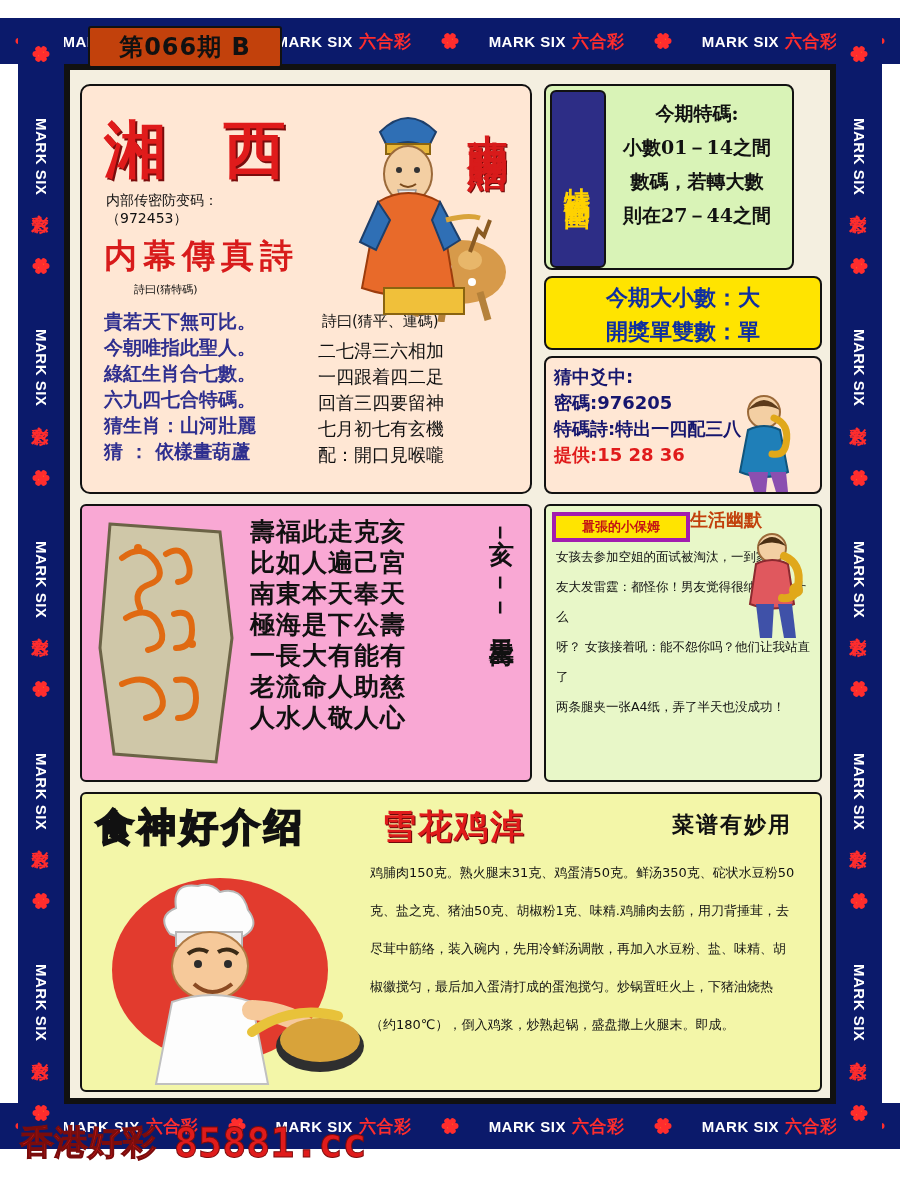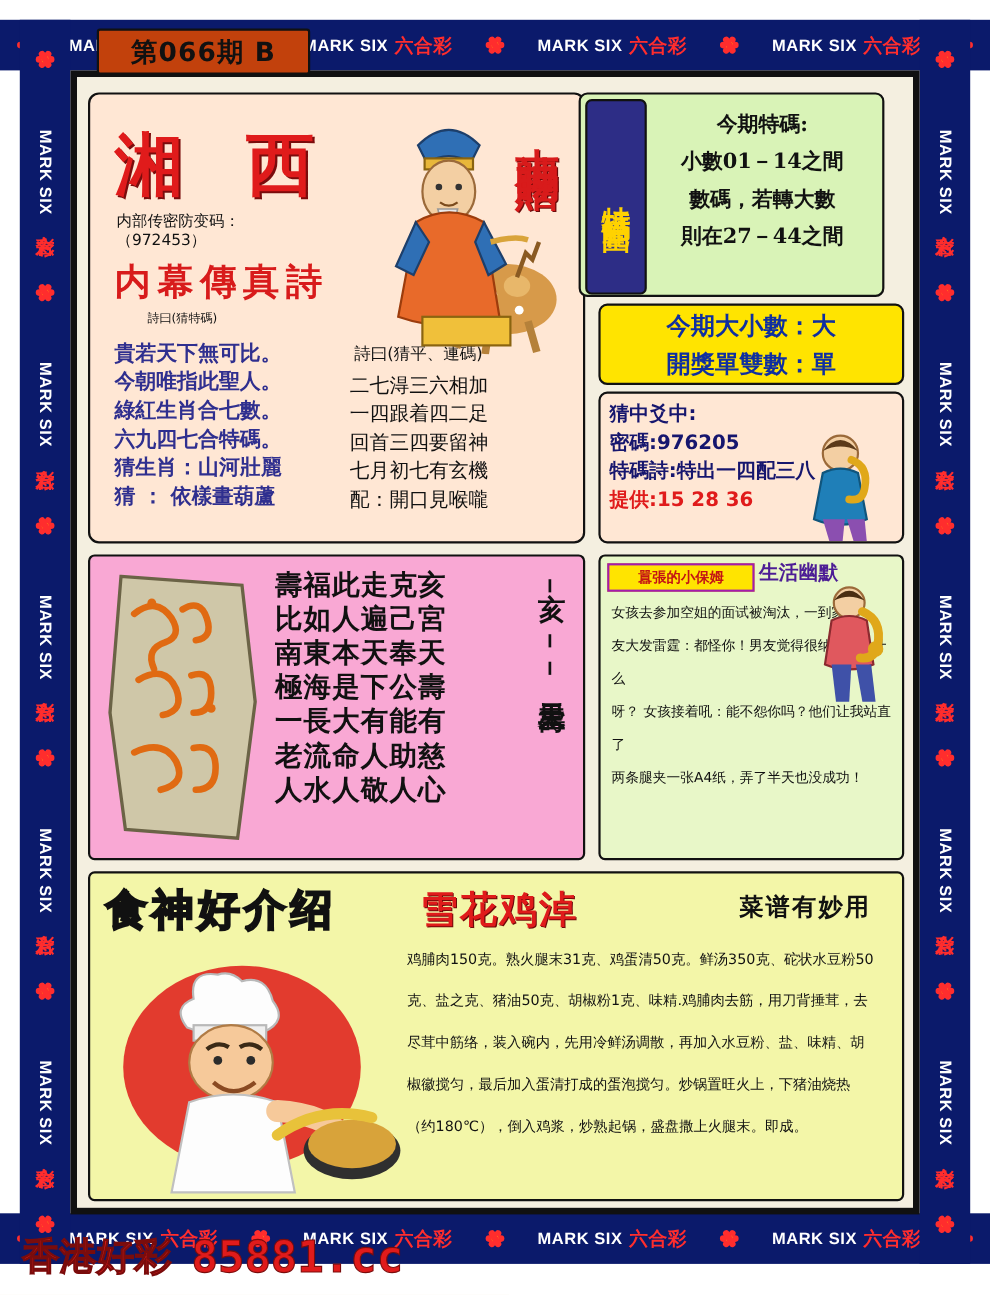--- a/index.html
+++ b/index.html
@@ -135,21 +135,21 @@
     font-family:"DejaVu Serif","Liberation Serif",serif;
     text-shadow:1px 1px 0 #6d0a0a;
   }
   
   .god{
     position:absolute;left:238px;top:6px;width:190px;height:230px;
   }
 
   
   .p-range{
-    left:456px;top:14px;width:278px;height:186px;
+    left:474px;top:14px;width:250px;height:186px;
     background:#d9f3b7;border-radius:8px;overflow:hidden;
   }
   .p-range .tag{
     position:absolute;left:4px;top:4px;width:52px;height:174px;
     background:#2d2d86;color:#ffd200;border:2px solid #111;border-radius:6px;
     display:flex;align-items:center;justify-content:center;
     font-size:26px;font-weight:bold;writing-mode:vertical-rl;letter-spacing:6px;
   }
   .p-range .rtxt{
     position:absolute;left:64px;top:10px;right:8px;
@@ -201,27 +201,27 @@
     font-family:"DejaVu Serif","Liberation Serif",serif;
   }
 
   
   .p-joke{
     left:474px;top:434px;width:278px;height:278px;
     background:#e8f7c8;border-radius:6px;overflow:hidden;
   }
   .joke-tag{
     position:absolute;left:6px;top:6px;width:130px;height:22px;
-    background:#ffe400;border:2px solid #a21caf;
+    background:#ffe400;border:4px solid #a21caf;
     font-size:13px;font-weight:bold;color:#c41414;
     display:flex;align-items:center;justify-content:center;
   }
   .joke-life{
     position:absolute;right:58px;top:2px;
-    font-size:18px;font-weight:bold;color:#4c1d95;
+    font-size:18px;font-weight:bold;color:#c2410c;
     font-family:"DejaVu Serif","Liberation Serif",serif;
   }
   .joke-body{
     position:absolute;left:10px;top:36px;right:10px;
     font-size:12.5px;line-height:30px;color:#111;
   }
   .sax{
     position:absolute;right:2px;top:24px;width:86px;height:110px;
   }
 

